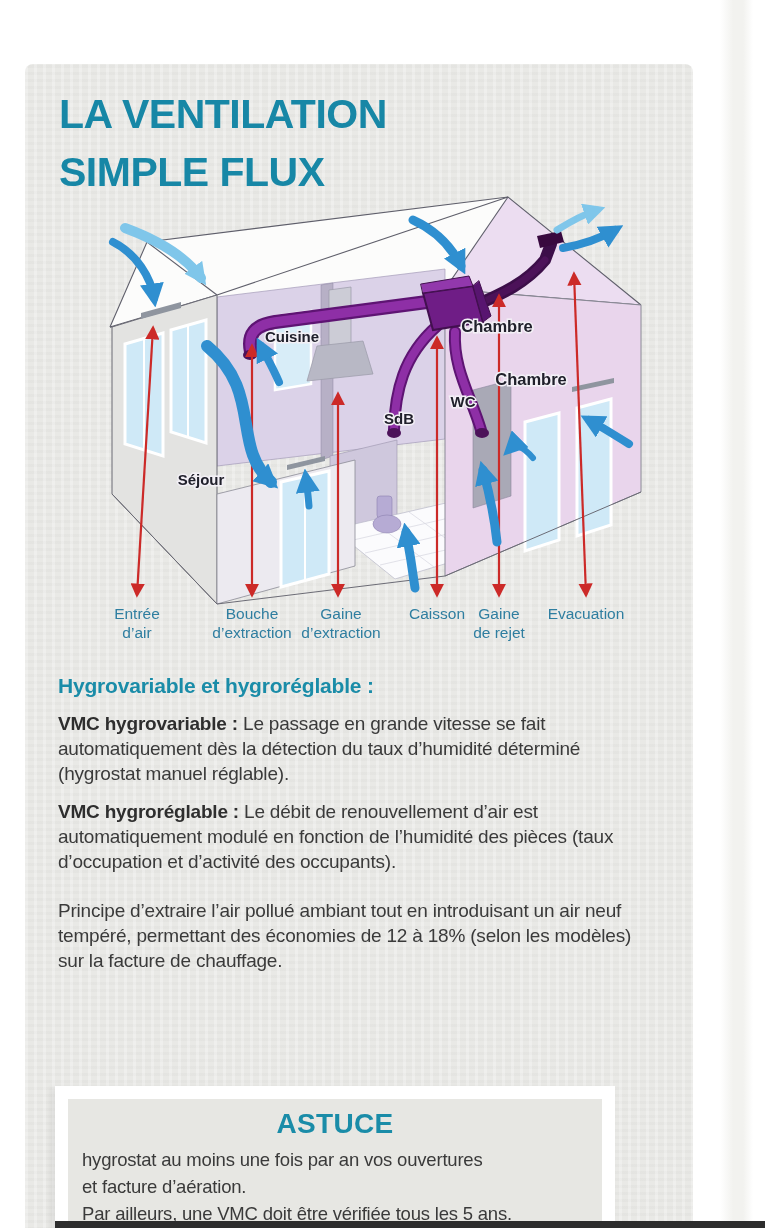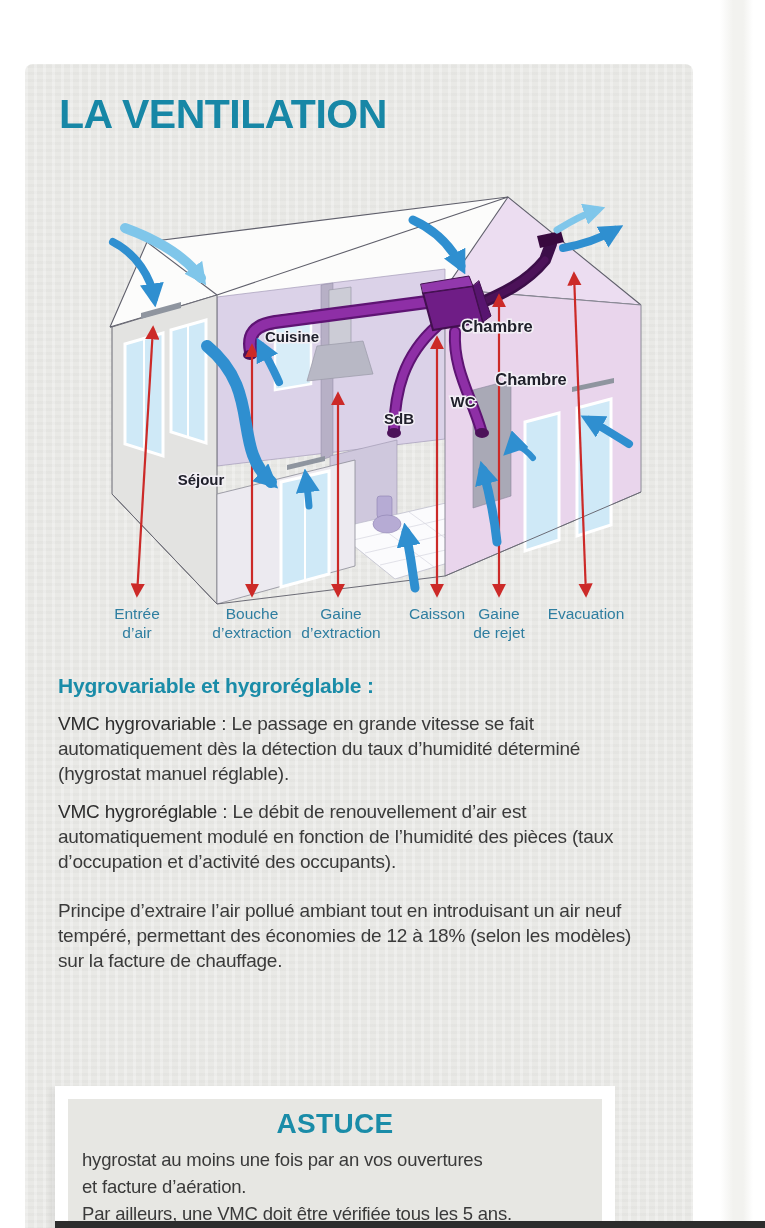--- a/index.html
+++ b/index.html
@@ -27,21 +27,21 @@
   }
   .diagram{position:absolute;left:0;top:130px;width:730px;height:470px;}
   .textblock{
     position:absolute;left:33px;top:610px;width:602px;
     color:#3a3a3a;font-size:19px;line-height:25px;letter-spacing:-.2px;
   }
   .textblock p{margin:0 0 13px;}
   .textblock p.gap-lg{margin-bottom:24px;}
   .textblock p.gap-xl{margin-bottom:0;}
   .lead-teal{color:#1a8ca8;font-weight:bold;}
-  .lead-dark{color:#2e2e2e;font-weight:normal;text-align:right;}
+  .lead-dark{color:#2e2e2e;font-weight:bold;text-align:right;}
   h2.subhead{
     margin:0 0 13px;font-size:21px;line-height:24px;color:#1a8ca8;font-weight:bold;
     letter-spacing:-.2px;
   }
   .astuce{
     position:absolute;left:30px;top:1022px;width:560px;height:152px;
     background:#ffffff;padding:13px;box-sizing:border-box;
     box-shadow:-4px 2px 6px rgba(0,0,0,.08);
   }
   .astuce-inner{
@@ -60,20 +60,21 @@
 </style>
 </head>
 <body>
 
 <div class="right-strip"></div>
 
 <div class="card">
 
   <h1 class="title">
     <span>LA VENTILATION</span><br>
+    <span>SIMPLE FLUX</span>
   </h1>
 
   <div class="diagram">
     <svg width="668" height="470" viewBox="0 0 668 470">
       <defs>
         <marker id="mr" viewBox="0 0 10 10" refX="8" refY="5" markerWidth="6.5" markerHeight="6.5" orient="auto-start-reverse">
           <path d="M0,0L10,5L0,10z" fill="#cc2a28"></path>
         </marker>
         <marker id="mb" viewBox="0 0 10 10" refX="6" refY="5" markerUnits="userSpaceOnUse" markerWidth="24" markerHeight="24" orient="auto">
           <path d="M0,0L10,5L0,10z" fill="#2f8fd0"></path>

